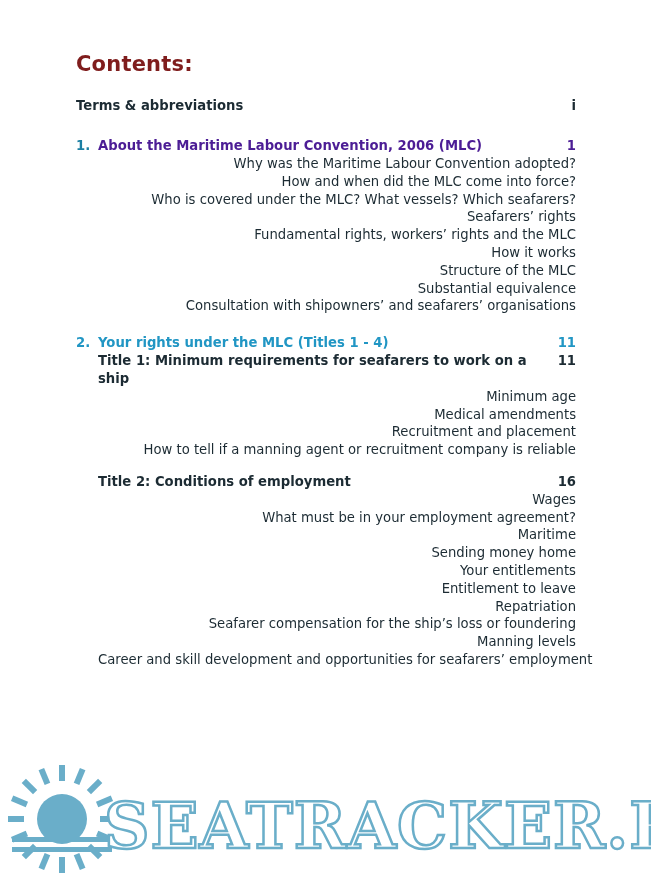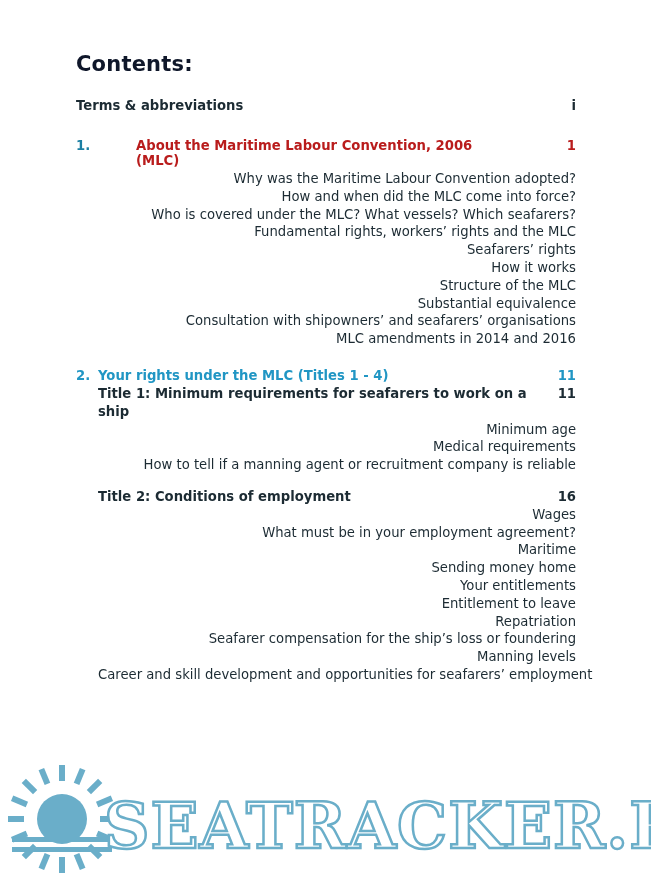--- a/index.html
+++ b/index.html
@@ -22,21 +22,21 @@
   }
   .content {
     position: absolute;
     left: 76px;
     top: 52px;
     width: 500px;
   }
   .toc-title {
     font-size: 21px;
     font-weight: bold;
-    color: #0f172a;
+    color: #7f1d1d;
     letter-spacing: 0.2px;
     margin: 0 0 22px 0;
     font-family: "DejaVu Sans", sans-serif;
   }
   .row {
     display: flex;
     align-items: center;
     width: 100%;
   }
   .row .label {
@@ -74,21 +74,21 @@
     color: #1b7fa3;
   }
   .section-head .label {
     flex: 1 1 auto;
   }
   .section-head .page-no {
     flex: 0 0 auto;
     width: 40px;
     text-align: right;
   }
-  .sec-navy .label, .sec-navy .page-no { color: #b91c1c; margin-left: 38px; }
+  .sec-navy .label, .sec-navy .page-no { color: #4c1d95; }
   .sec-blue .num, .sec-blue .label, .sec-blue .page-no { color: #2196c4; }
 
   .entries {
     padding-left: 22px;
   }
   .entry {
     font-size: 13.2px;
     color: #1c2b33;
     line-height: 17.8px;
     white-space: nowrap;
@@ -159,47 +159,47 @@
     <div class="section">
       <div class="section-head sec-navy">
         <span class="num">1.</span>
         <span class="label">About the Maritime Labour Convention, 2006 (MLC)</span>
         <span class="page-no">1</span>
       </div>
       <div class="entries">
         <div class="entry">Why was the Maritime Labour Convention adopted?</div>
         <div class="entry">How and when did the MLC come into force?</div>
         <div class="entry">Who is covered under the MLC? What vessels? Which seafarers?</div>
+        <div class="entry">Seafarers’ rights</div>
         <div class="entry">Fundamental rights, workers’ rights and the MLC</div>
-        <div class="entry">Seafarers’ rights</div>
         <div class="entry">How it works</div>
         <div class="entry">Structure of the MLC</div>
         <div class="entry">Substantial equivalence</div>
         <div class="entry">Consultation with shipowners’ and seafarers’ organisations</div>
-        <div class="entry">MLC amendments in 2014 and 2016</div>
       </div>
     </div>
 
     <div class="gap-md"></div>
 
     <div class="section">
       <div class="section-head sec-blue">
         <span class="num">2.</span>
         <span class="label">Your rights under the MLC (Titles 1 - 4)</span>
         <span class="page-no">11</span>
       </div>
 
       <div class="entries">
 
         <div class="subhead">
           <span class="label">Title 1: Minimum requirements for seafarers to work on a ship</span>
           <span class="page-no">11</span>
         </div>
         <div class="entry">Minimum age</div>
-        <div class="entry">Medical requirements</div>
+        <div class="entry">Medical amendments</div>
+        <div class="entry">Recruitment and placement</div>
         <div class="entry">How to tell if a manning agent or recruitment company is reliable</div>
 
         <div class="gap-sm"></div>
 
         <div class="subhead">
           <span class="label">Title 2: Conditions of employment</span>
           <span class="page-no">16</span>
         </div>
         <div class="entry">Wages</div>
         <div class="entry">What must be in your employment agreement?</div>

